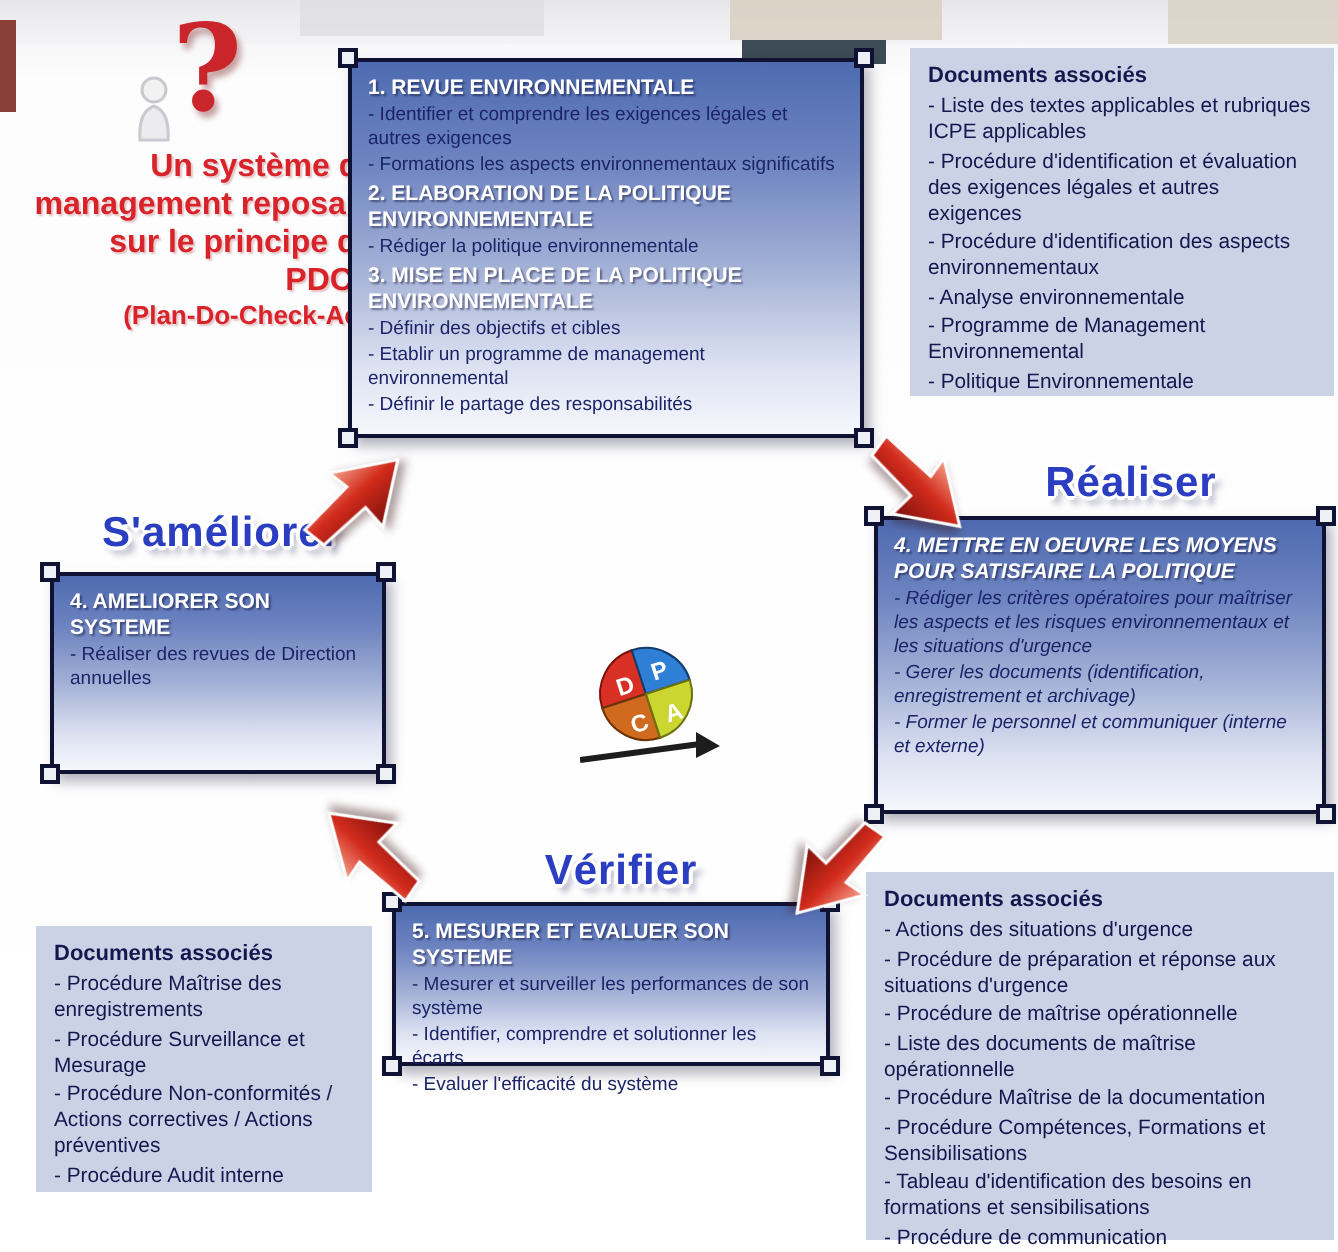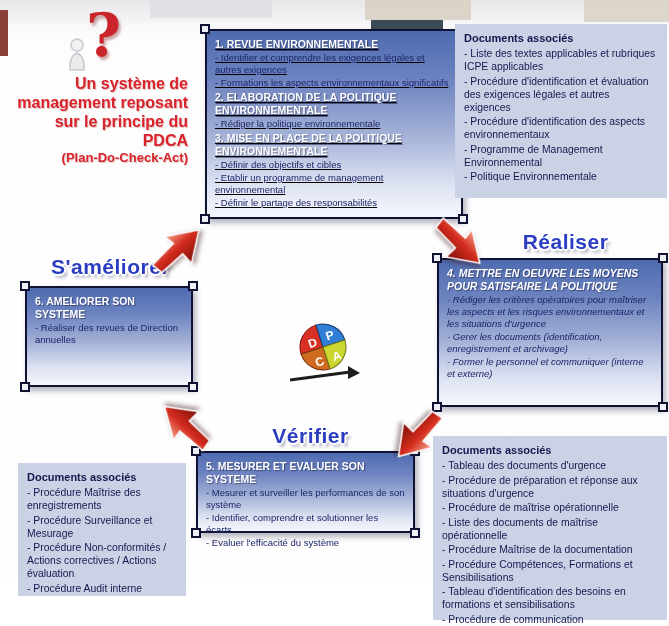--- a/index.html
+++ b/index.html
@@ -27,21 +27,21 @@
   .title-verifier{left:233px;top:424px;width:155px;}
   .title-ameliorer{left:28px;top:255px;width:165px;}
 
   
   .pbox{position:absolute;border:2px solid #101234;
         background:linear-gradient(180deg,#4e6bb0 0%,#6d83c0 26%,#a2b0d6 55%,#dde2f2 82%,#f5f7fc 100%);
         box-shadow:3px 4px 6px rgba(40,40,70,.35);padding:5px 8px 4px 8px;box-sizing:border-box;}
   .knob{position:absolute;width:6px;height:6px;background:#eef0f6;border:2px solid #101234;}
   .knob-tl{left:-7px;top:-7px;} .knob-tr{right:-7px;top:-7px;}
   .knob-bl{left:-7px;bottom:-7px;} .knob-br{right:-7px;bottom:-7px;}
-  .box-planifier{left:205px;top:29px;width:258px;height:190px;text-decoration:underline;}
+  .box-planifier{left:174px;top:29px;width:258px;height:190px;}
   .box-realiser{left:437px;top:258px;width:226px;height:149px;font-style:italic;}
   .box-ameliorer{left:25px;top:286px;width:168px;height:101px;}
   .box-verifier{left:196px;top:451px;width:219px;height:82px;}
 
   .li-heading{color:#ffffff;font-weight:bold;font-size:10.5px;line-height:13px;
               margin:2px 0 1px;text-shadow:1px 1px 1px rgba(0,0,40,.45);}
   .li-item{color:#1c2468;font-size:9.5px;line-height:12px;margin:1px 0;}
 
   
   .docs{position:absolute;background:#ccd2e5;color:#13184f;padding:7px 9px;box-sizing:border-box;}
@@ -138,21 +138,21 @@
         <div class="li-item">- Former le personnel et communiquer (interne et externe)</div>
       </div>
   </div>
 
   <div class="pbox box-ameliorer">
     <span class="knob knob-tl"></span>
     <span class="knob knob-tr"></span>
     <span class="knob knob-bl"></span>
     <span class="knob knob-br"></span>
     <div>
-        <div class="li-heading">6. AMELIORER SON SYSTEME</div>
+        <div class="li-heading">4. AMELIORER SON SYSTEME</div>
         <div class="li-item">- Réaliser des revues de Direction annuelles</div>
       </div>
   </div>
 
   <div class="pbox box-verifier">
     <span class="knob knob-tl"></span>
     <span class="knob knob-tr"></span>
     <span class="knob knob-bl"></span>
     <span class="knob knob-br"></span>
     <div>
@@ -162,39 +162,40 @@
         <div class="li-item">- Evaluer l'efficacité du système</div>
       </div>
   </div>
 
   <div class="docs docs-top-right">
     <div class="docs-heading">Documents associés</div>
     <div>
         <div class="li-doc">- Liste des textes applicables et rubriques ICPE applicables</div>
         <div class="li-doc">- Procédure d'identification et évaluation des exigences légales et autres exigences</div>
         <div class="li-doc">- Procédure d'identification des aspects environnementaux</div>
+        <div class="li-doc">- Analyse environnementale</div>
         <div class="li-doc">- Programme de Management Environnemental</div>
         <div class="li-doc">- Politique Environnementale</div>
       </div>
   </div>
 
   <div class="docs docs-bottom-left">
     <div class="docs-heading">Documents associés</div>
     <div>
         <div class="li-doc">- Procédure Maîtrise des enregistrements</div>
         <div class="li-doc">- Procédure Surveillance et Mesurage</div>
-        <div class="li-doc">- Procédure Non-conformités / Actions correctives / Actions évaluation</div>
+        <div class="li-doc">- Procédure Non-conformités / Actions correctives / Actions préventives</div>
         <div class="li-doc">- Procédure Audit interne</div>
       </div>
   </div>
 
   <div class="docs docs-bottom-right">
     <div class="docs-heading">Documents associés</div>
     <div>
-        <div class="li-doc">- Tableau des documents d'urgence</div>
+        <div class="li-doc">- Actions des situations d'urgence</div>
         <div class="li-doc">- Procédure de préparation et réponse aux situations d'urgence</div>
         <div class="li-doc">- Procédure de maîtrise opérationnelle</div>
         <div class="li-doc">- Liste des documents de maîtrise opérationnelle</div>
         <div class="li-doc">- Procédure Maîtrise de la documentation</div>
         <div class="li-doc">- Procédure Compétences, Formations et Sensibilisations</div>
         <div class="li-doc">- Tableau d'identification des besoins en formations et sensibilisations</div>
         <div class="li-doc">- Procédure de communication</div>
       </div>
   </div>
 

